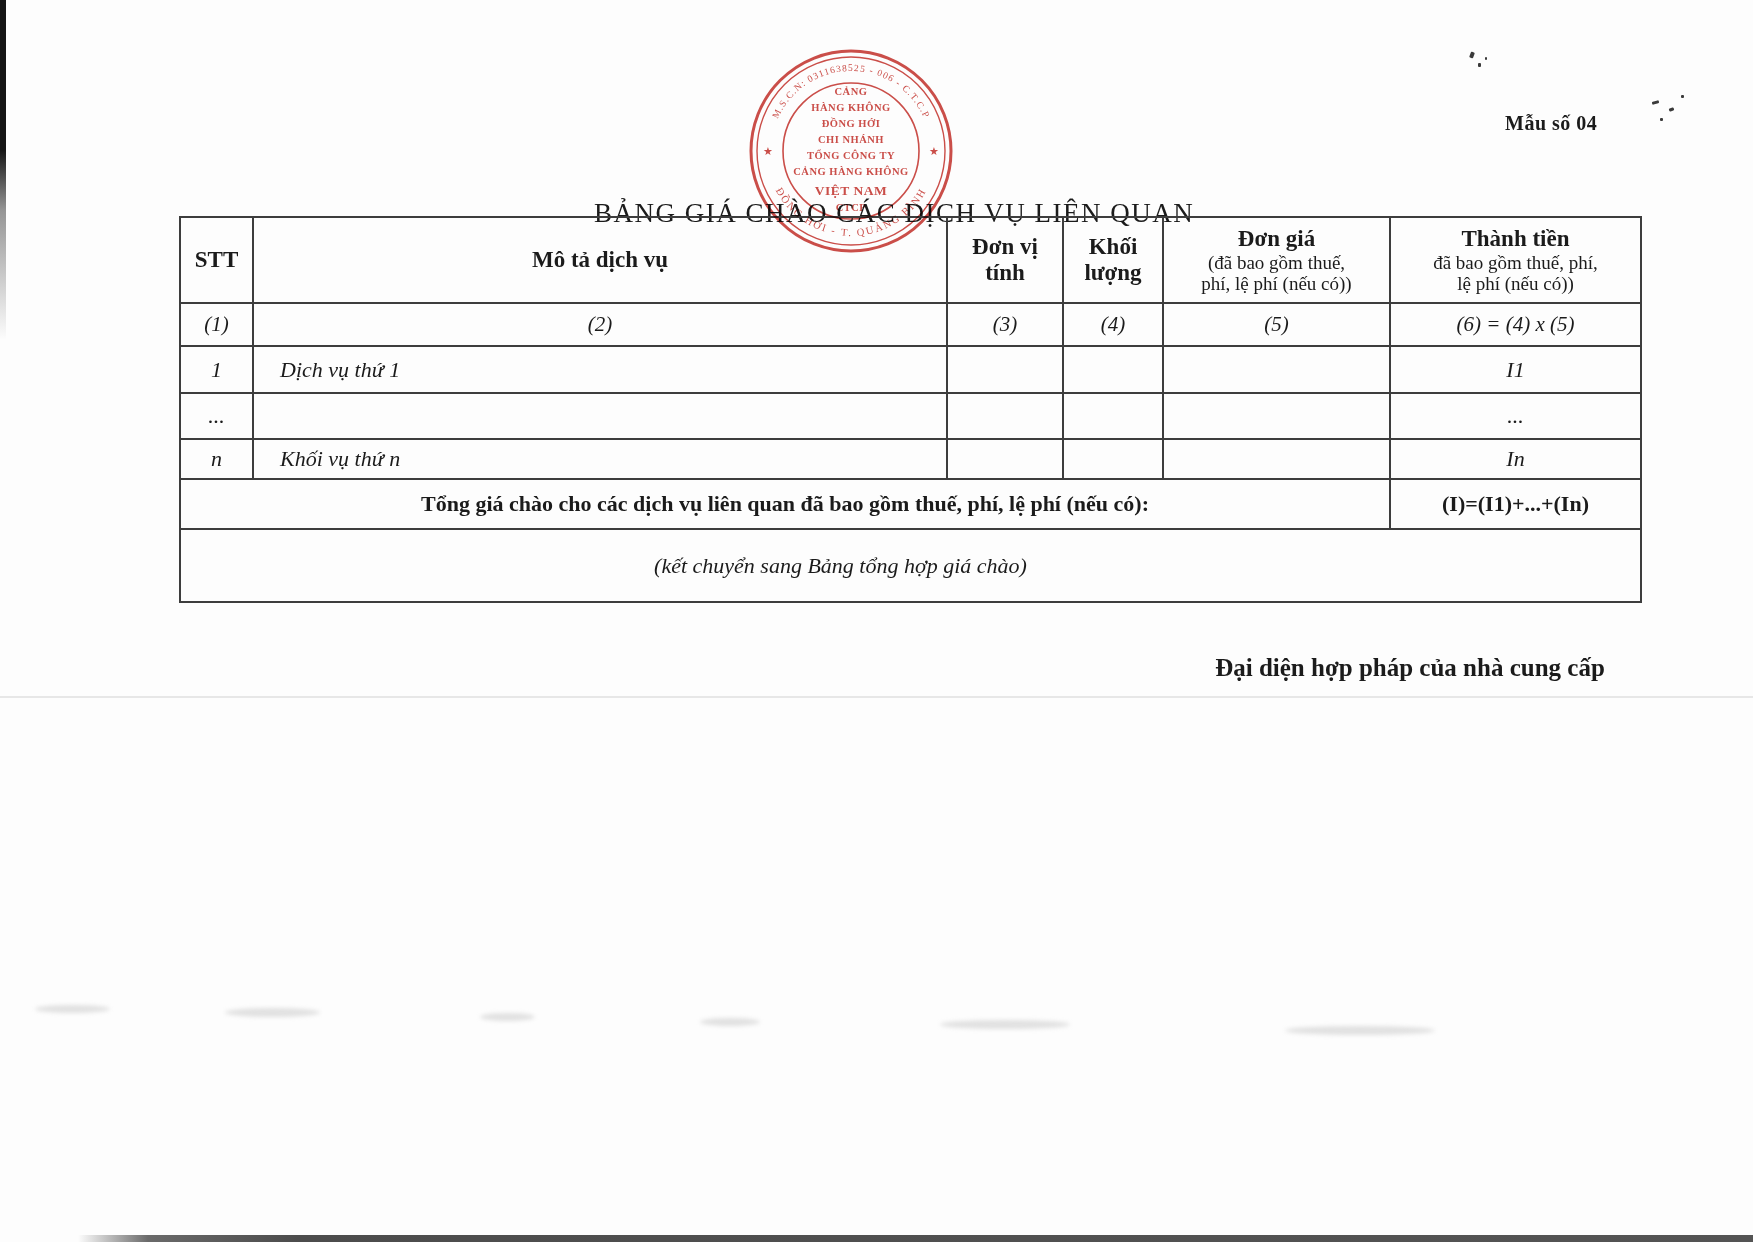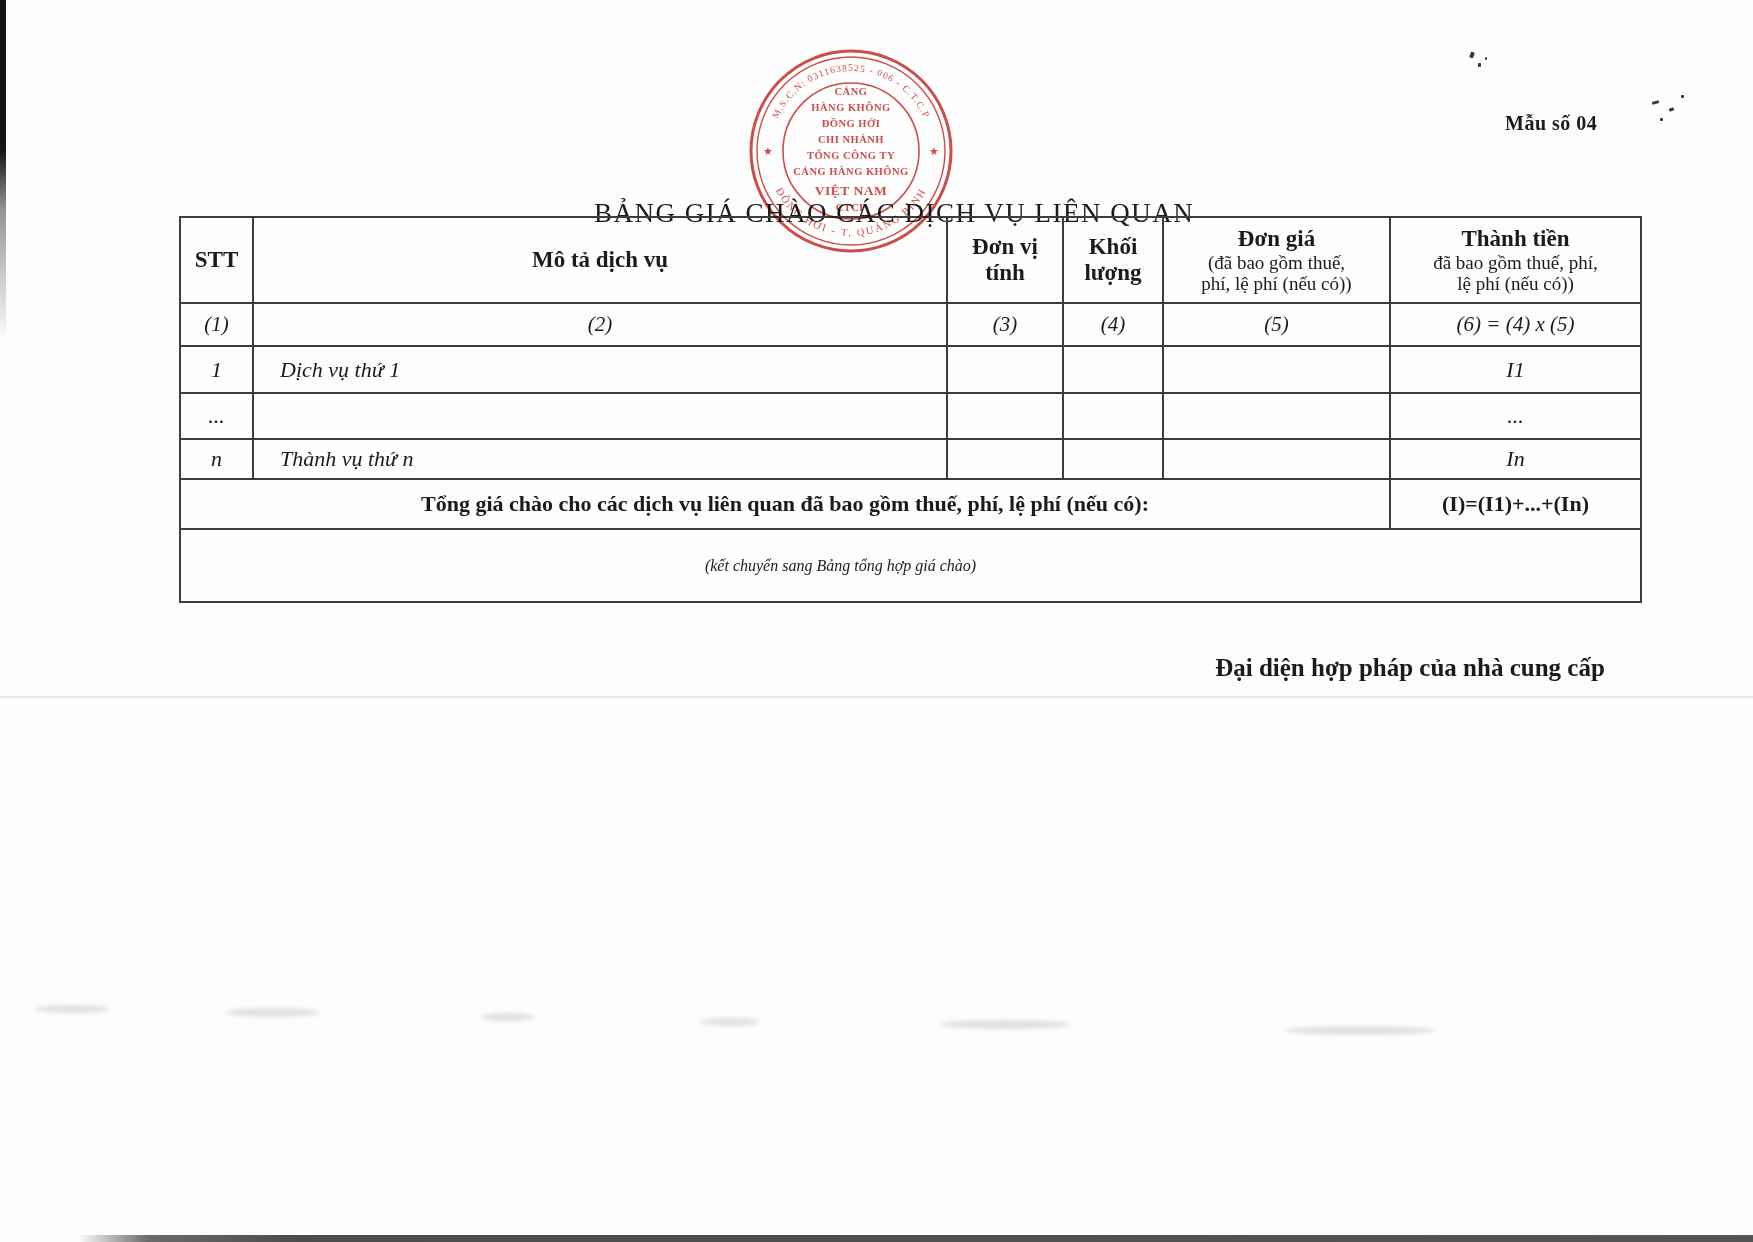--- a/index.html
+++ b/index.html
@@ -29,21 +29,21 @@
   table.price{position:absolute;left:179px;top:216px;border-collapse:collapse;table-layout:fixed;
     font-size:22px;}
   table.price td{border:2px solid #3d3d3d;text-align:center;vertical-align:middle;
     padding:0 5px;overflow:hidden;}
   td.hdr{font-weight:bold;font-size:23px;line-height:1.15;}
   .hdr .sub{font-weight:normal;font-size:19px;line-height:1.12;}
   tr.idx td{font-style:italic;font-size:21px;}
   tr.datarow td{font-style:italic;font-size:22px;}
   td.desc{text-align:left !important;padding-left:26px !important;}
   tr.totalrow td{font-weight:bold;font-size:22px;}
-  tr.noterow td{font-style:italic;font-size:16px;padding-right:145px !important;}
+  tr.noterow td{font-style:italic;font-size:22px;padding-right:145px !important;}
   
   .signature{position:absolute;left:1170px;top:641px;width:480px;text-align:center;}
   .sig-title{font-weight:bold;font-size:25px;line-height:1.2;margin-top:12px;}
   .sig-sub{font-style:italic;font-size:23px;line-height:1.35;}
 </style>
 </head>
 <body>
 
 <div class="left-strip"></div>
 <div class="bottom-bar"></div>
@@ -116,21 +116,21 @@
   <tr class="datarow" style="height:46px">
     <td>...</td>
     <td class="desc"></td>
     <td></td>
     <td></td>
     <td></td>
     <td>...</td>
   </tr>
   <tr class="datarow" style="height:40px">
     <td>n</td>
-    <td class="desc">Thành vụ thứ n</td>
+    <td class="desc">Khối vụ thứ n</td>
     <td></td>
     <td></td>
     <td></td>
     <td>In</td>
   </tr>
   <tr class="totalrow" style="height:50px">
     <td colspan="5">Tổng giá chào cho các dịch vụ liên quan đã bao gồm thuế, phí, lệ phí (nếu có):</td>
     <td>(I)=(I1)+...+(In)</td>
   </tr>
   <tr class="noterow" style="height:73px">

